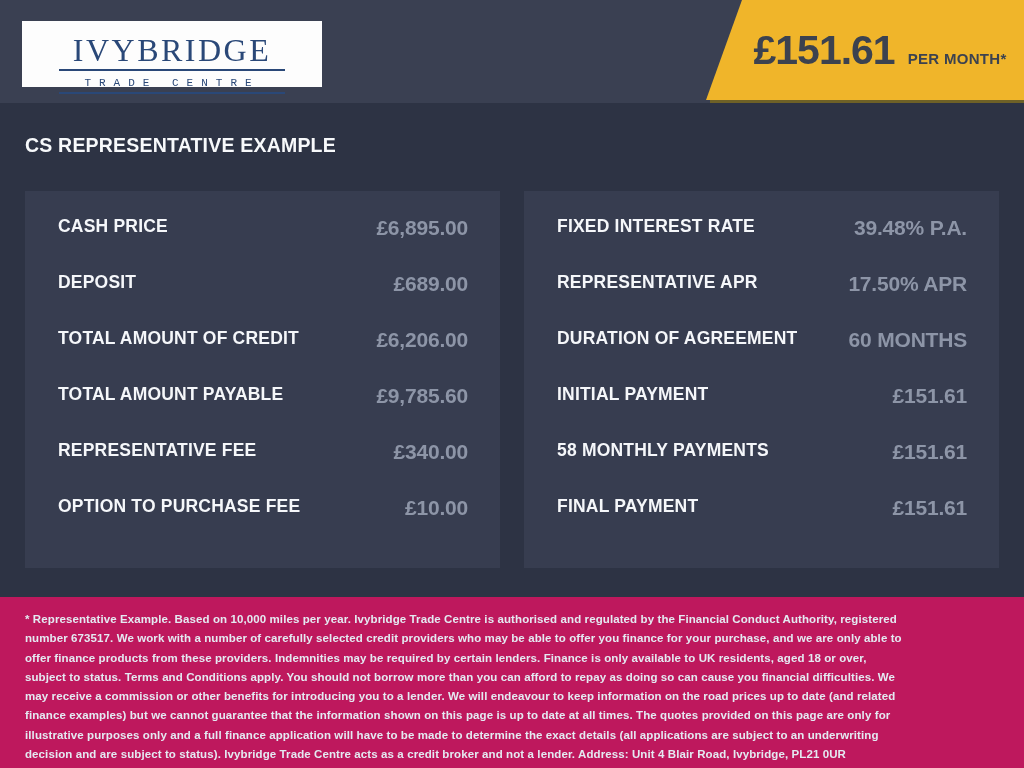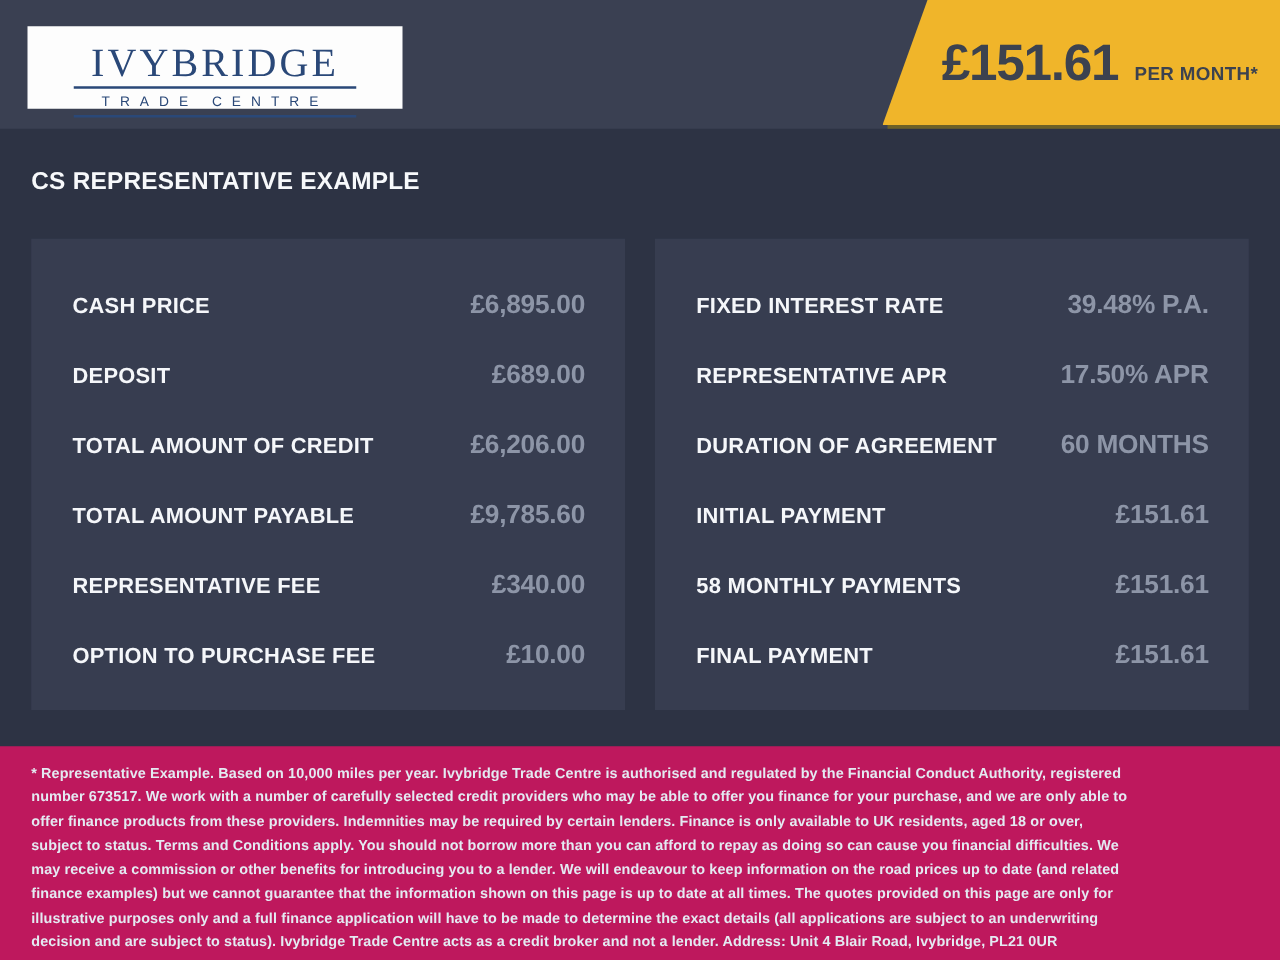--- a/index.html
+++ b/index.html
@@ -16,21 +16,21 @@
   }
   .logo-name{
     font-family:"Liberation Serif",serif;font-size:32px;line-height:32px;
     color:#2a4878;letter-spacing:2.5px;font-weight:normal;margin-top:20px;
   }
   .logo-sub{
     width:226px;text-align:center;border-top:2px solid #2a4878;border-bottom:2px solid #2a4878;
     padding:1px 0 2px 0;margin-top:3px;
   }
   .logo-sub span{
-    font-family:Liberation Sans, sans-serif;font-size:11px;color:#2a4878;
+    font-family:Liberation Mono, monospace;font-size:11px;color:#2a4878;
     letter-spacing:8px;text-indent:8px;margin-top:23px;
   }
   .price-banner{
     position:absolute;right:0;top:0;width:318px;height:100px;background:#f0b52a;
     clip-path:polygon(36px 0,318px 0,318px 100px,0 100px);
     display:flex;align-items:center;justify-content:center;
   }
   .banner-shadow{
     position:absolute;right:0;top:100px;width:314px;height:3px;background:#6e6127;
   }
@@ -43,21 +43,21 @@
     color:#f7f9fb;letter-spacing:0.2px;
   }
   
   .panel{
     position:absolute;top:191px;width:475px;height:377px;background:#373d50;
     box-sizing:border-box;padding:25px 32px 15px 33px;
     display:flex;flex-direction:column;
   }
   .panel-left{left:25px;}
   .panel-right{left:524px;}
-  .fin-row{height:56px;display:flex;align-items:center;justify-content:space-between;}
+  .fin-row{height:56px;display:flex;justify-content:space-between;}
   .fin-label{
     color:#f5f7fa;font-weight:bold;font-size:17.5px;letter-spacing:0.2px;white-space:nowrap;
   }
   .fin-value{
     color:#8d95a7;font-weight:bold;font-size:21px;letter-spacing:-0.2px;white-space:nowrap;margin-left:35px;
   }
   
   .footer{position:absolute;left:0;top:597px;width:1024px;height:171px;background:#be185d;}
   .disclaimer{
     position:absolute;left:25px;top:13px;width:884px;

